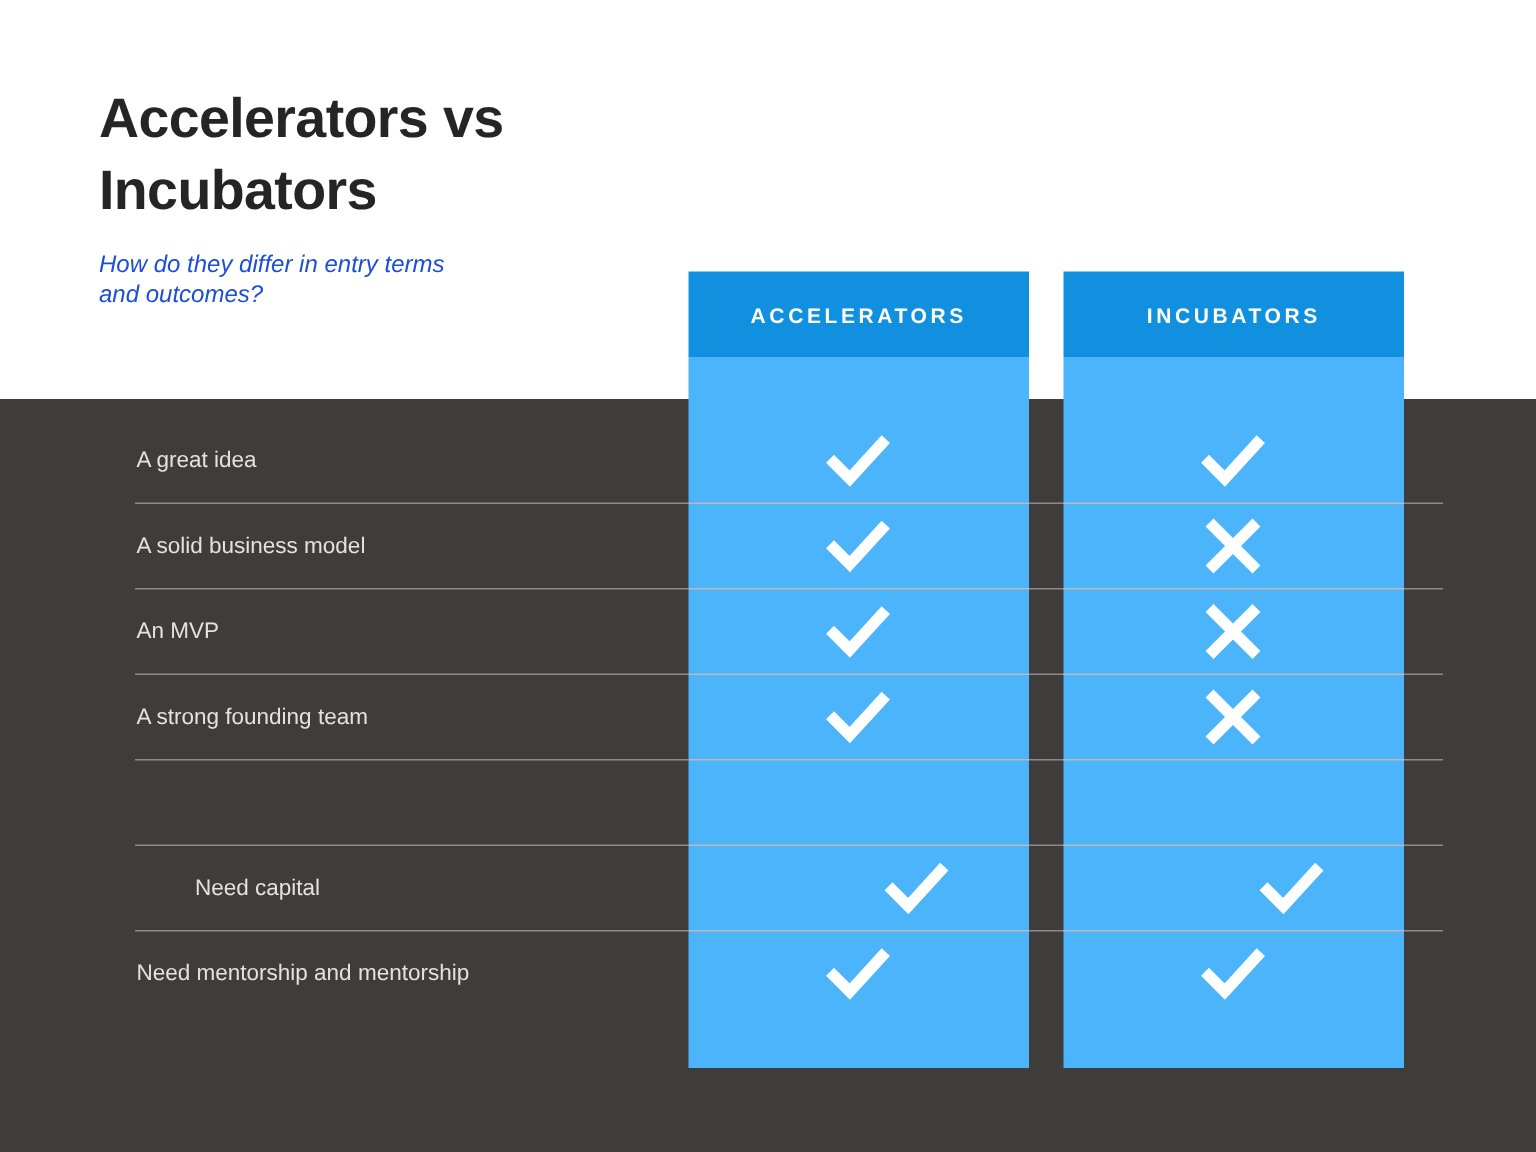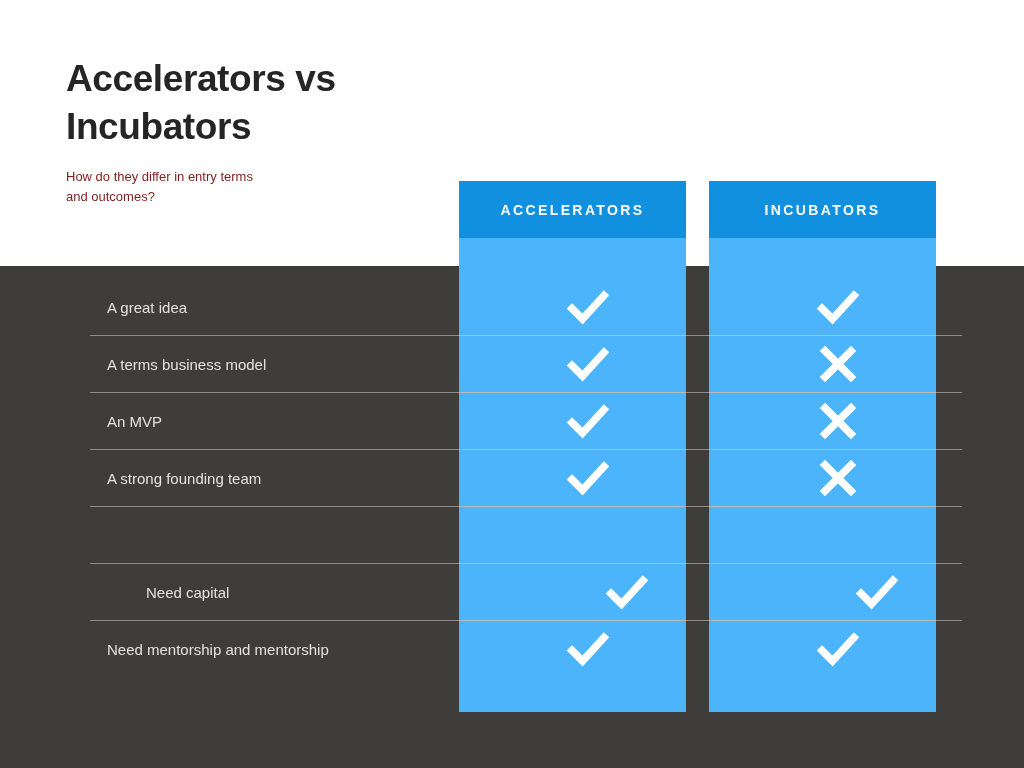--- a/index.html
+++ b/index.html
@@ -41,25 +41,26 @@
     font-weight: 800;
     letter-spacing: -0.4px;
     color: #252525;
     white-space: pre-line;
   }
   .subtitle {
     position: absolute;
     left: 66px;
     top: 167px;
     width: 330px;
-    font-size: 13px;
+    font-size: 16px;
     line-height: 20px;
     font-weight: 400;
-    color: #7f1d1d;
+    color: #1d4ed8;
     white-space: pre-line;
+    font-style: italic;
   }
 
   
   .column {
     position: absolute;
     top: 181px;
     width: 227px;
     height: 671px;
   }
   .column-accelerators { left: 459px; }
@@ -95,21 +96,21 @@
   
   .rows {
     position: absolute;
     left: 0;
     top: 278px;
     width: 1024px;
     height: 420px;
   }
   .row {
     position: absolute;
-    left: 16px;
+    left: 0;
     width: 816px;
     height: 57px;
   }
   .row-label {
     position: absolute;
     left: 91px;
     top: 50%;
     transform: translateY(-50%);
     font-size: 15px;
     font-weight: 400;
@@ -183,21 +184,21 @@
         <div class="mark mark-incubators">
           <svg viewBox="0 0 44 44" aria-hidden="true">
             <path d="M6 23.5 L16.5 34 L38 10.5" fill="none" stroke="#ffffff" stroke-width="7.5" stroke-linecap="square" stroke-linejoin="miter"></path>
           </svg>
         </div>
       </div>
       <div class="row-divider" style="top: 57px;"></div>
       <div class="row-divider over-blue-a" style="top: 57px;"></div>
       <div class="row-divider over-blue-b" style="top: 57px;"></div>
       <div class="row" style="top: 57px;">
-        <div class="row-label">A terms business model</div>
+        <div class="row-label">A solid business model</div>
         <div class="mark mark-accelerators">
           <svg viewBox="0 0 44 44" aria-hidden="true">
             <path d="M6 23.5 L16.5 34 L38 10.5" fill="none" stroke="#ffffff" stroke-width="7.5" stroke-linecap="square" stroke-linejoin="miter"></path>
           </svg>
         </div>
         <div class="mark mark-incubators">
           <svg viewBox="0 0 44 44" aria-hidden="true">
             <path d="M9 9 L35 35 M35 9 L9 35" fill="none" stroke="#ffffff" stroke-width="7.5" stroke-linecap="square"></path>
           </svg>
         </div>

